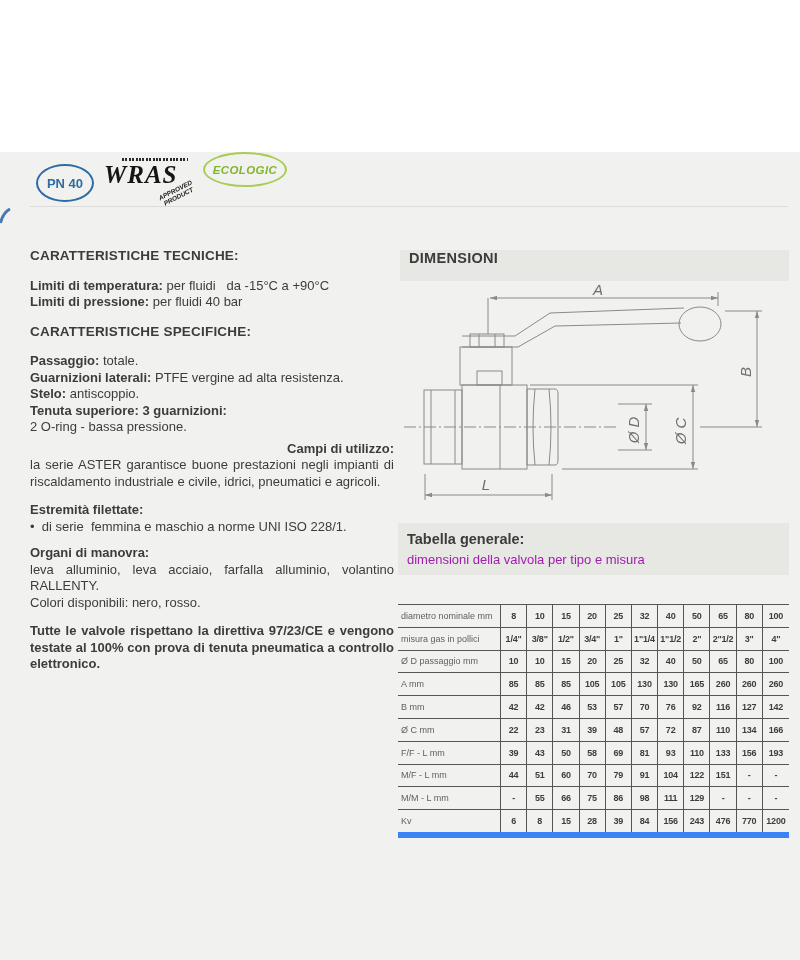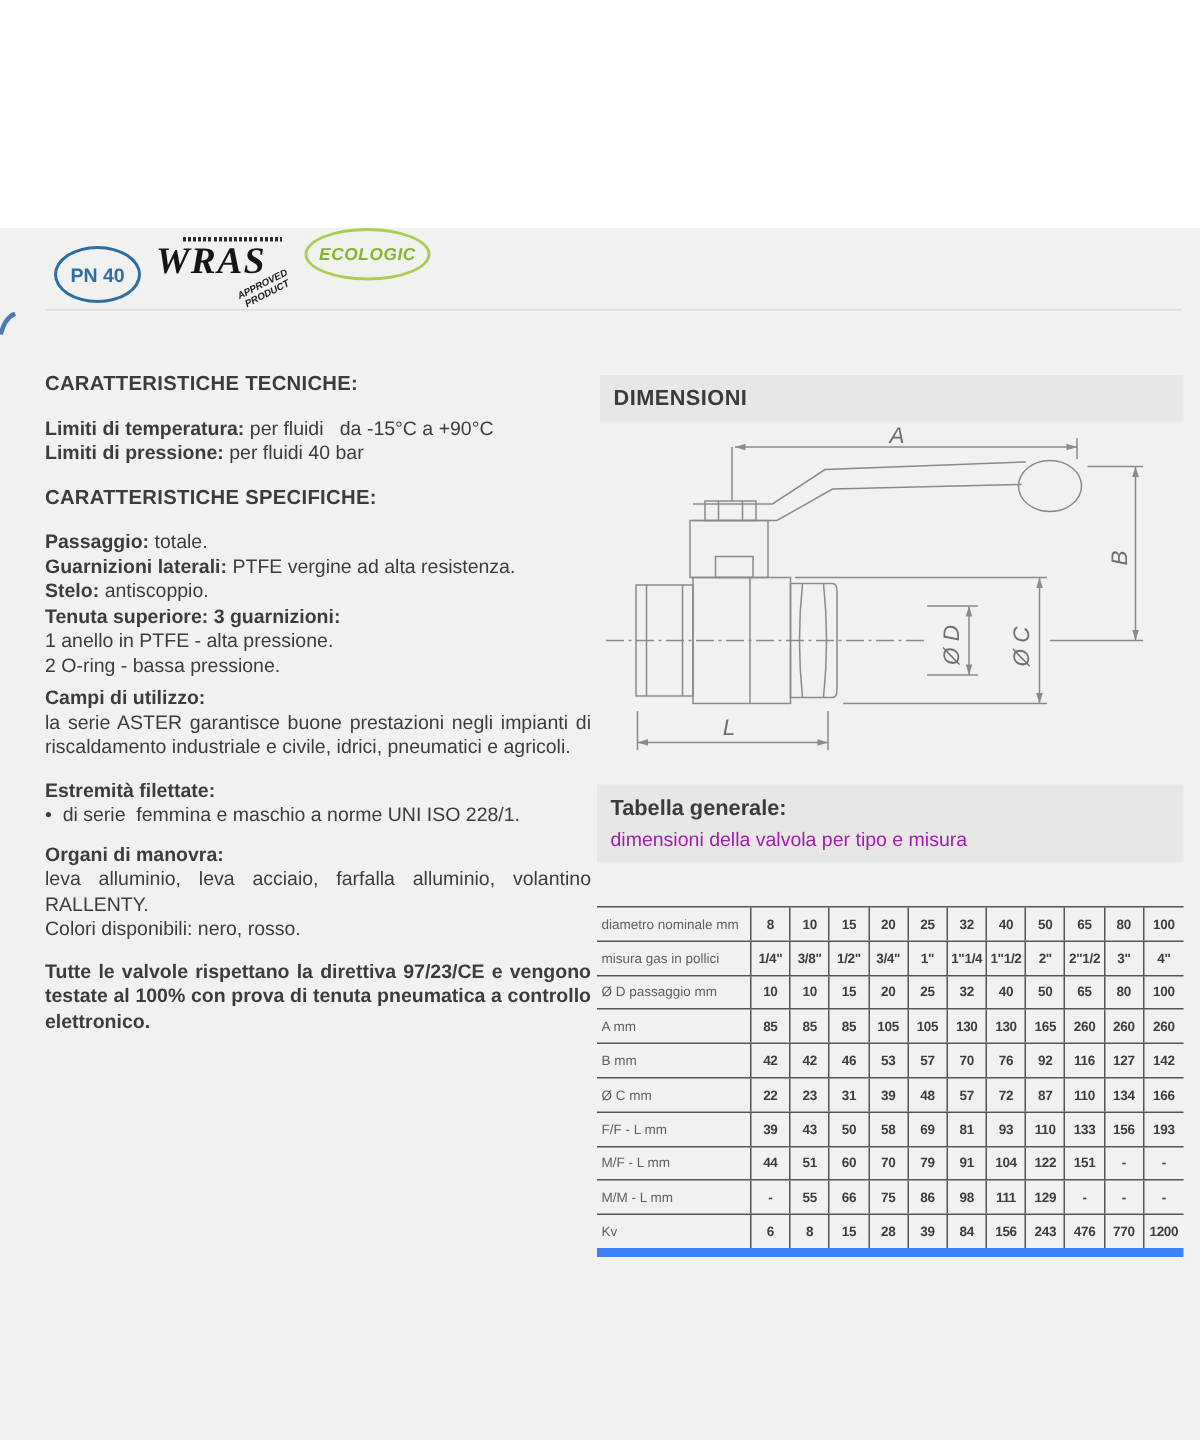--- a/index.html
+++ b/index.html
@@ -22,27 +22,27 @@
     border:2px solid #a9cc55;border-radius:50%;display:flex;align-items:center;justify-content:center;
     color:#84b52e;font-weight:bold;font-style:italic;font-size:11.5px;letter-spacing:.4px;}
   .divider{position:absolute;left:30px;top:206px;width:758px;height:1px;background:#dcdcda;}
   .swoosh{position:absolute;left:0;top:208px;}
 
   
   .leftcol{position:absolute;left:30px;top:248px;width:364px;color:#3c3c3c;}
   .leftcol p,.leftcol h2{margin:0;font-size:13px;line-height:16.5px;}
   .leftcol h2{font-size:13.5px;font-weight:bold;letter-spacing:.2px;}
   .mt13{margin-top:13px!important;} .mt12{margin-top:12px!important;}
-  .mt10{margin-top:10px!important;} .mt5{margin-top:5px!important;}
+  .mt10{margin-top:10px!important;} .mt5{margin-top:5px!important;text-align:right;}
   .just{text-align:justify;}
   .boldpar{font-weight:bold;text-align:justify;}
 
   
   .dim-bar{position:absolute;left:400px;top:250px;width:389px;height:31px;background:#e7e7e4;
-    display:flex;align-items:center;padding-left:9px;box-sizing:border-box;
+    display:flex;align-items:flex-start;padding-left:9px;box-sizing:border-box;
     font-size:14.5px;font-weight:bold;color:#3b3b3b;letter-spacing:.3px;}
   .drawing{position:absolute;left:400px;top:284px;width:390px;height:234px;}
   .tab-bar{position:absolute;left:398px;top:523px;width:391px;height:52px;background:#e7e7e4;
     box-sizing:border-box;padding:6px 9px 0 9px;color:#3b3b3b;}
   .tab-bar .t1{font-size:14.5px;font-weight:bold;line-height:20px;}
   .tab-bar .t2{font-size:13px;line-height:21px;color:#a21caf;}
 
   
   .gtable{position:absolute;left:398px;top:604px;width:391px;border-bottom:6px solid #3b82f6;}
   .trow{display:grid;grid-template-columns:103px repeat(11,1fr);height:21.8px;border-top:1px solid #555;}
@@ -78,21 +78,20 @@
 
   <div class="leftcol">
     <h2>CARATTERISTICHE TECNICHE:</h2>
     <p class="mt13"><b>Limiti di temperatura:</b> <span>per fluidi&nbsp;&nbsp; da -15°C a +90°C</span></p>
     <p><b>Limiti di pressione:</b> <span>per fluidi 40 bar</span></p>
     <h2 class="mt13">CARATTERISTICHE SPECIFICHE:</h2>
     <p class="mt13"><b>Passaggio:</b> <span>totale.</span></p>
     <p><b>Guarnizioni laterali:</b> <span>PTFE vergine ad alta resistenza.</span></p>
     <p><b>Stelo:</b> <span>antiscoppio.</span></p>
     <p><b>Tenuta superiore: 3 guarnizioni:</b></p>
-    <p>1 anello in PTFE - alta pressione.</p>
     <p>2 O-ring - bassa pressione.</p>
     <p class="mt5"><b>Campi di utilizzo:</b></p>
     <p class="just">la serie ASTER garantisce buone prestazioni negli impianti di riscaldamento industriale e civile, idrici, pneumatici e agricoli.</p>
     <p class="mt12"><b>Estremità filettate:</b></p>
     <p>•&nbsp; di serie&nbsp; femmina e maschio a norme UNI ISO 228/1.</p>
     <p class="mt10"><b>Organi di manovra:</b></p>
     <p class="just">leva alluminio, leva acciaio, farfalla alluminio, volantino RALLENTY.</p>
     <p>Colori disponibili: nero, rosso.</p>
     <p class="mt12 boldpar">Tutte le valvole rispettano la direttiva 97/23/CE e vengono testate al 100% con prova di tenuta pneumatica a controllo elettronico.</p>
   </div>

